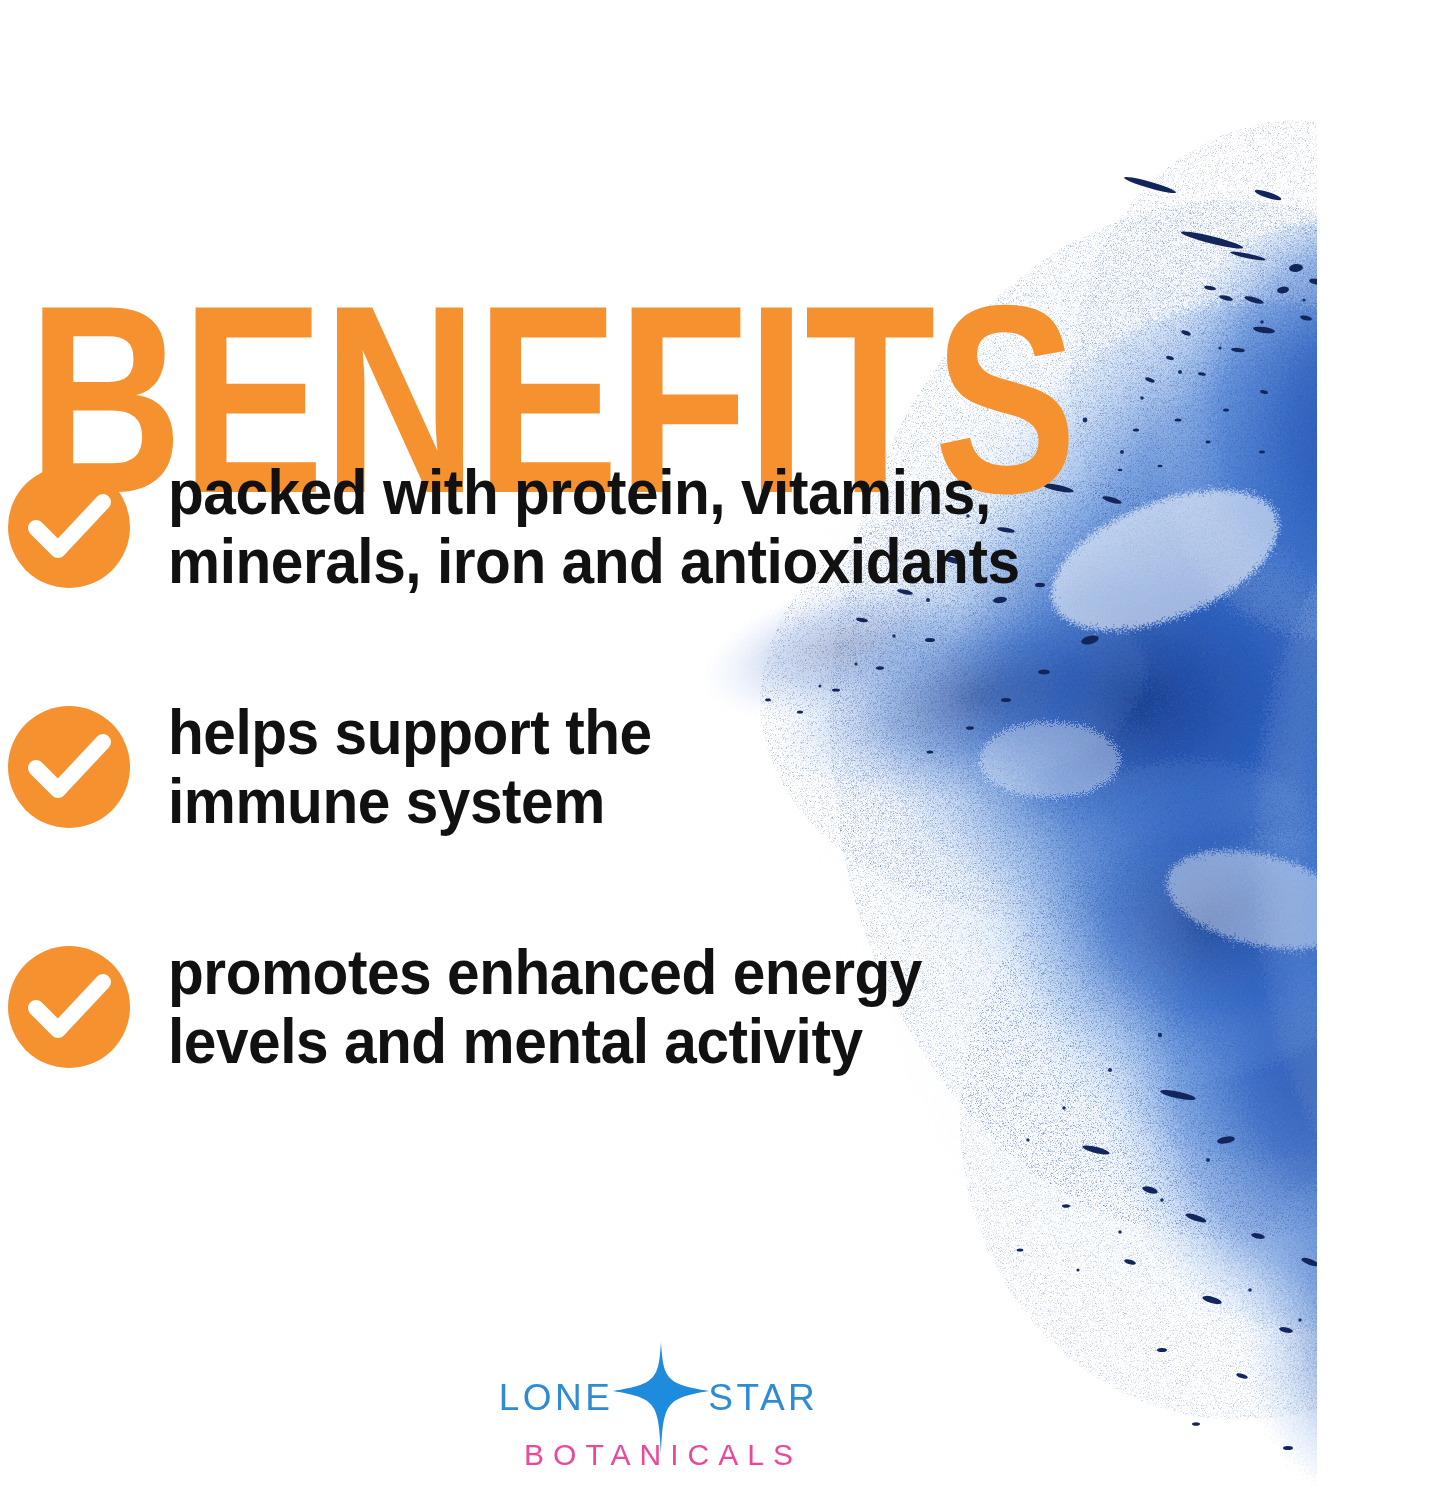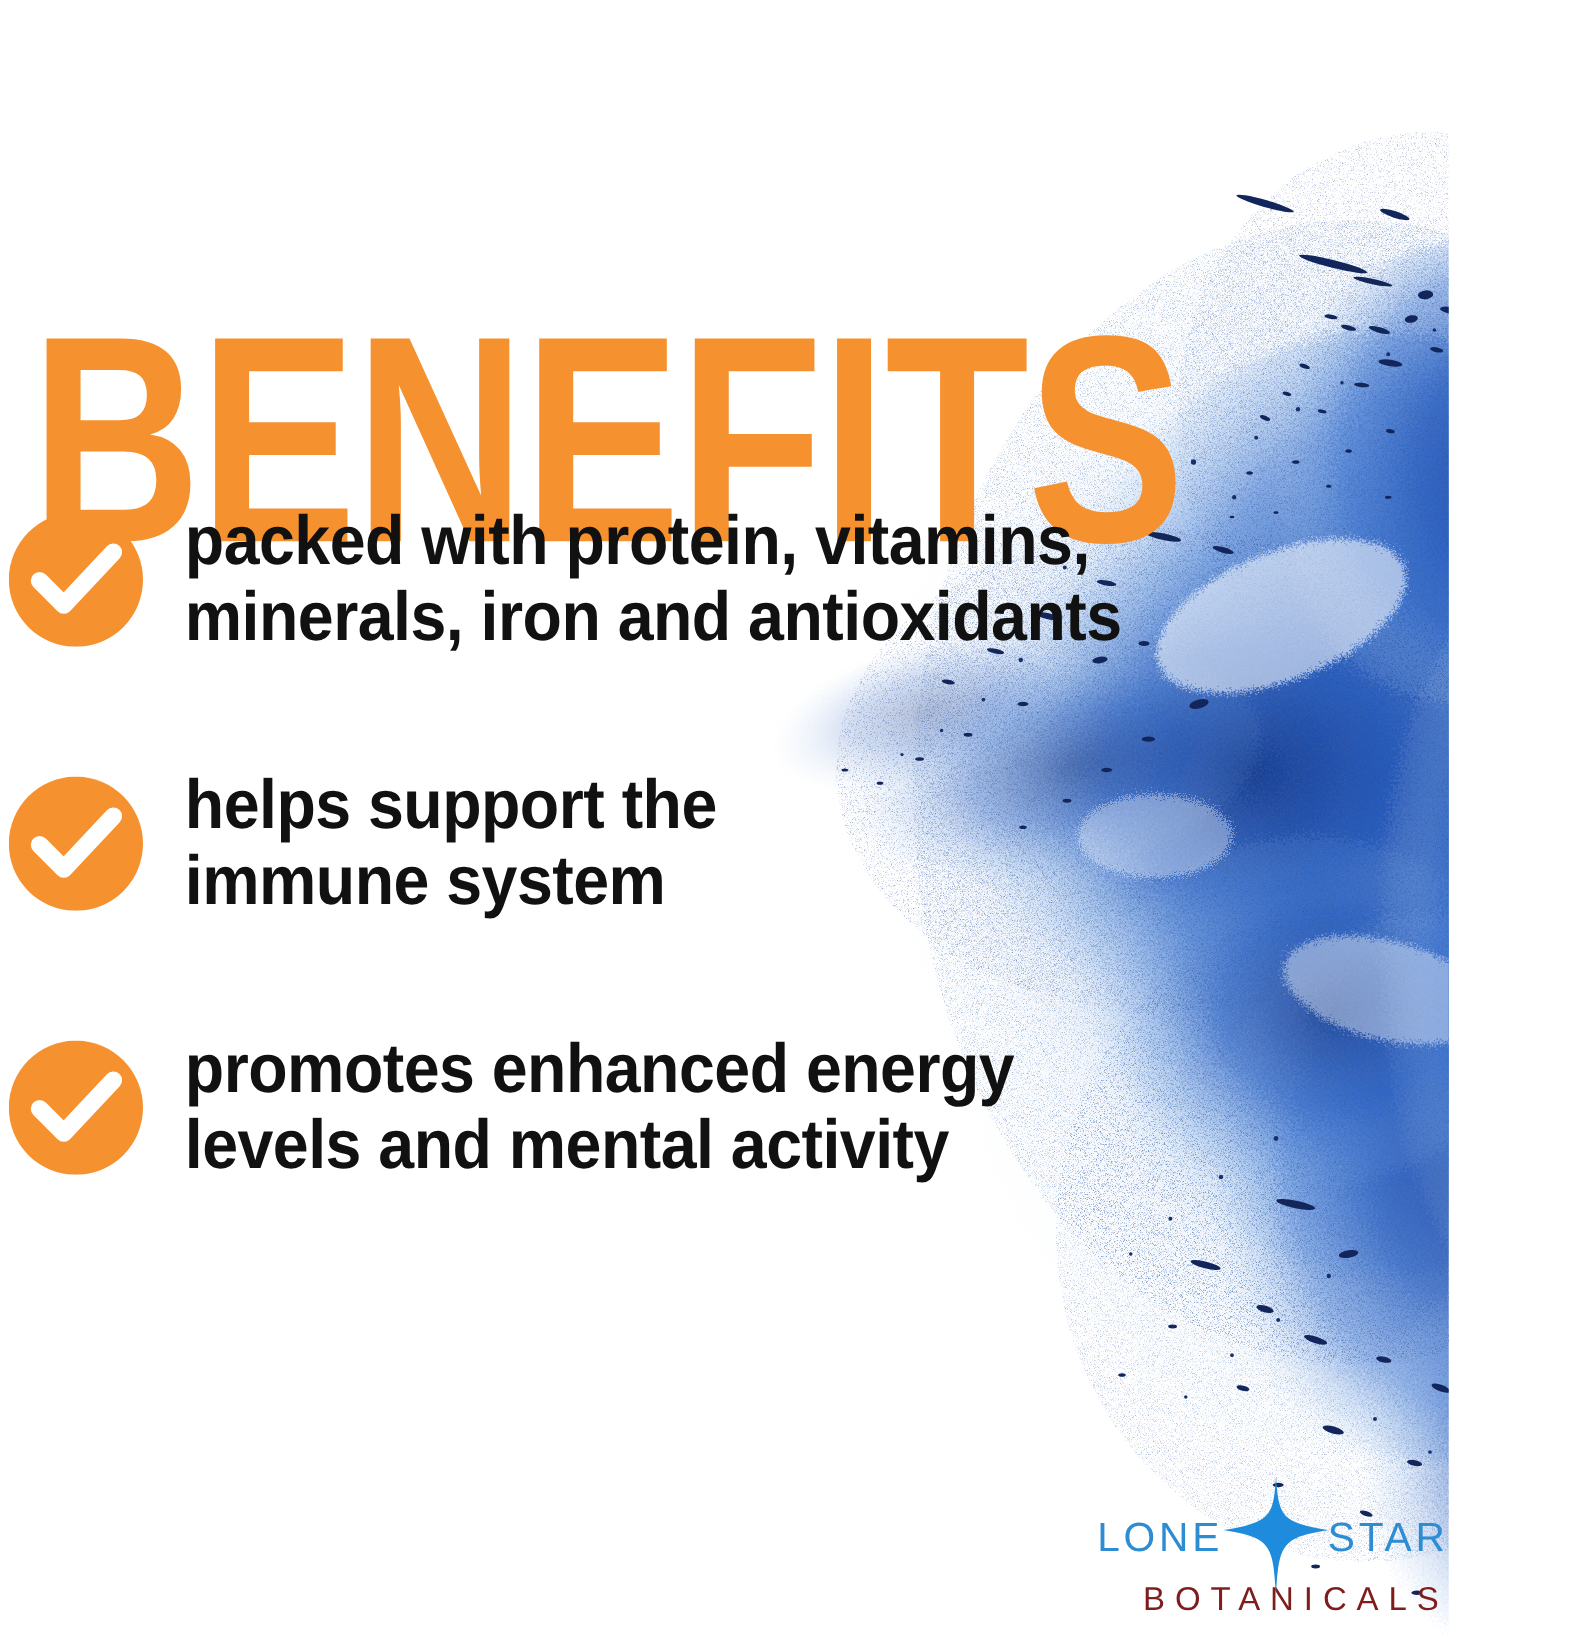--- a/index.html
+++ b/index.html
@@ -88,21 +88,21 @@
     white-space: pre-line;
     max-width: 1120px;
   }
 
   
   #logo {
     position: absolute;
     left: 0;
     right: 0;
     top: 1372px;
-    text-align: right;
+    text-align: center;
     color: #2E8CD2;
   }
   #logo-wordmark {
     position: relative;
     display: inline-block;
     height: 62px;
   }
   .logo-word {
     display: inline-block;
     font-size: 37px;
@@ -126,21 +126,21 @@
     transform: translate(-50%, -50%);
     width: 96px;
     height: 112px;
   }
   #logo-star svg { display: block; width: 96px; height: 112px; }
   #logo-sub {
     margin-top: 4px;
     font-size: 30px;
     letter-spacing: 9px;
     font-weight: 400;
-    color: #7f1d1d;
+    color: #ec4899;
     text-indent: 9px;
   }
 </style>
 </head>
 <body>
 
 <div id="poster">
 
   <div id="splash-layer">
     <svg viewBox="0 0 1449 1500" xmlns="http://www.w3.org/2000/svg" aria-hidden="true">

